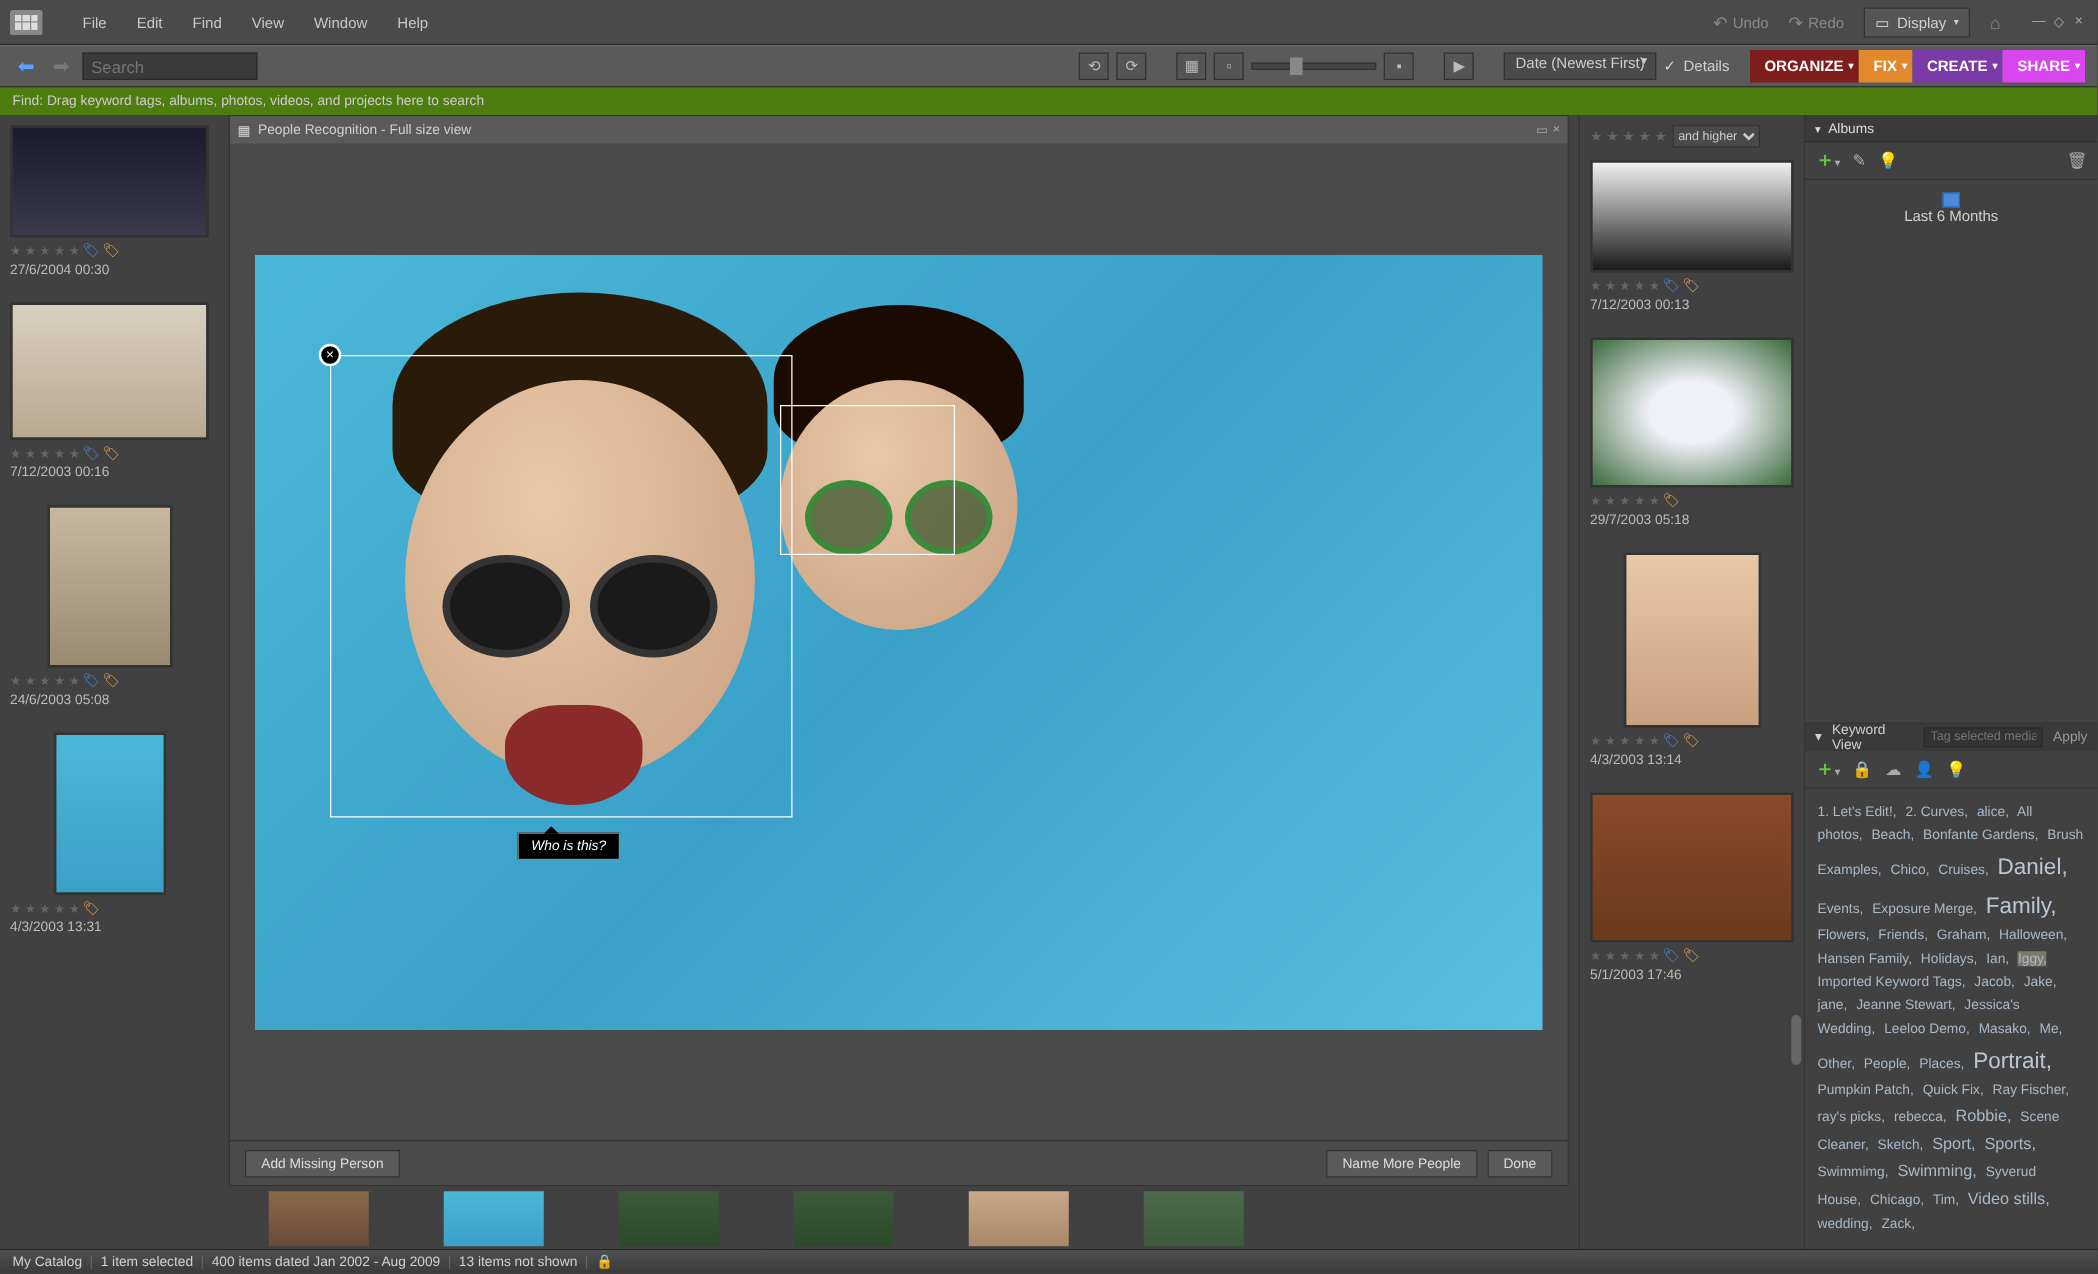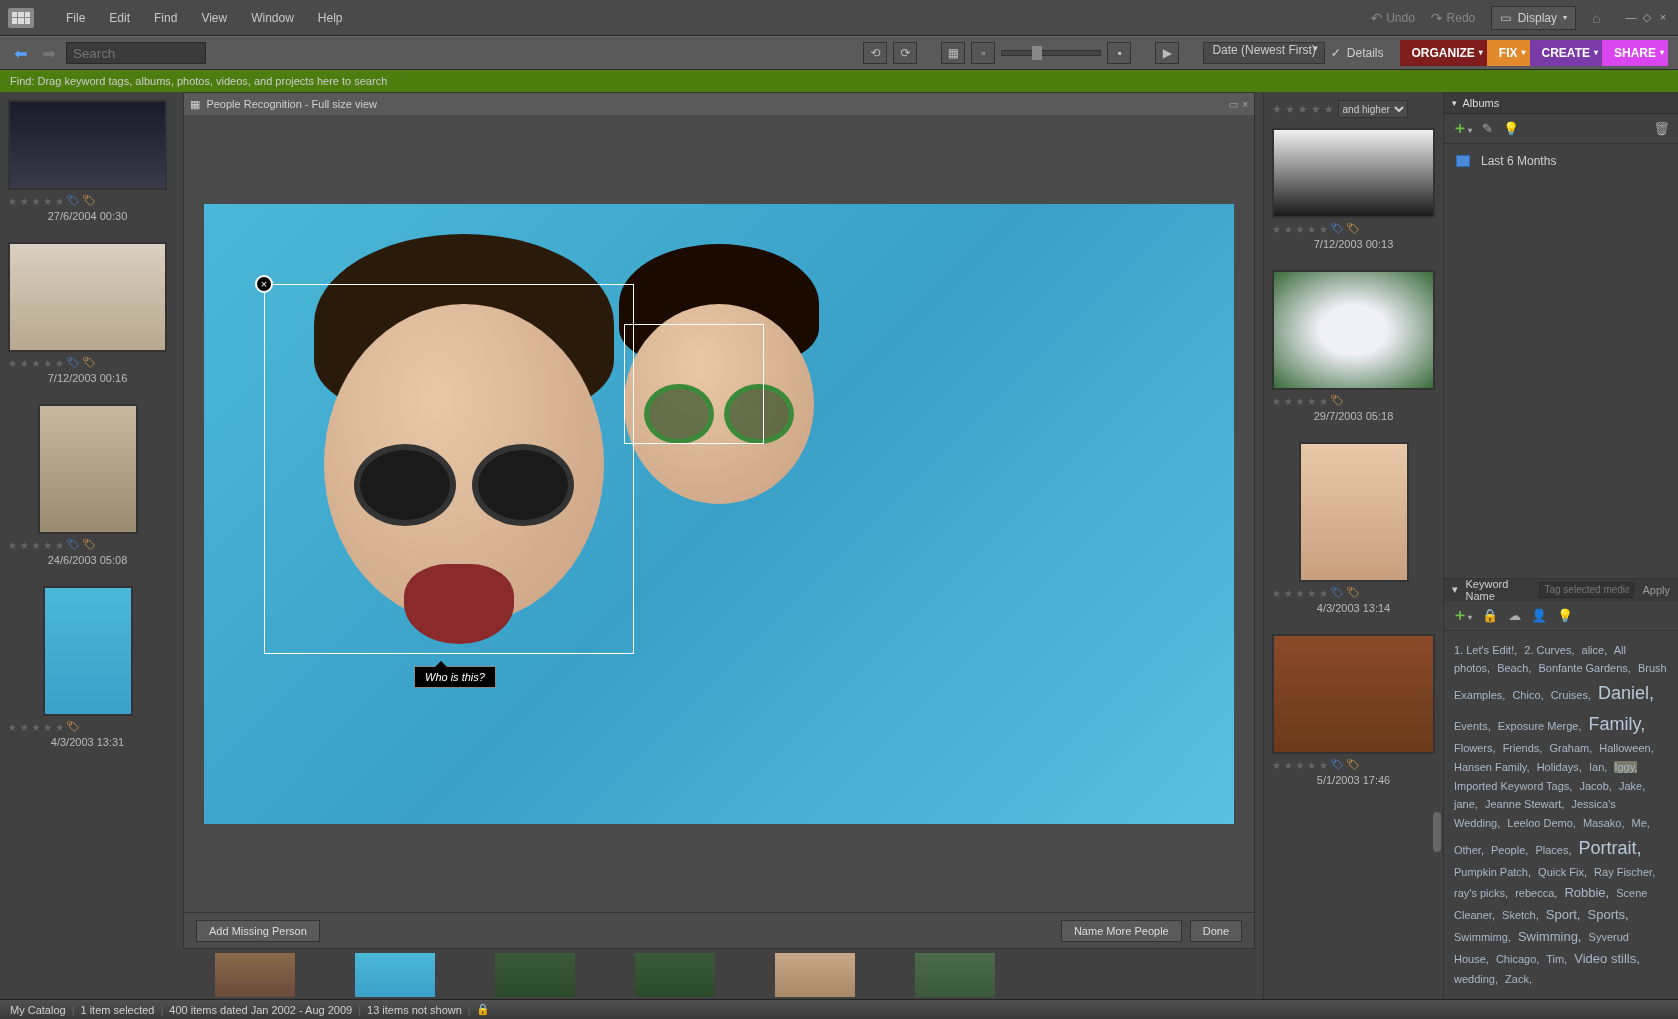--- a/index.html
+++ b/index.html
@@ -51,21 +51,21 @@
 .right-panels { width: 235px; background: #414141; display: flex; flex-direction: column; border-left: 1px solid #333; }
 
 
 .thumb-block { margin-bottom: 20px; }
 .thumb-img { width: 100%; background: #222; margin-bottom: 4px; display: flex; align-items: center; justify-content: center; color: #666; font-size: 10px; border: 2px solid #333; overflow: hidden; }
 .thumb-stars { display: flex; gap: 2px; font-size: 10px; color: #666; align-items: center; }
 .thumb-icons { float: right; display: flex; gap: 2px; }
 .tag-icon { width: 14px; height: 14px; display: inline-block; font-size: 11px; }
 .tag-blue { color: #4a8ae8; }
 .tag-orange { color: #e8a84a; }
-.thumb-date { font-size: 11px; color: #bbb; margin-top: 2px; text-align: center; }
+.thumb-date { font-size: 11px; color: #bbb; margin-top: 2px; }
 
 
 .rating-filter { display: flex; align-items: center; gap: 4px; margin-bottom: 10px; font-size: 11px; }
 .rating-filter select { background: #4a4a4a; border: 1px solid #333; color: #ccc; font-size: 10px; height: 18px; }
 
 
 .viewer-frame { flex: 1; margin: 0 8px; background: #4a4a4a; border: 1px solid #333; display: flex; flex-direction: column; }
 .viewer-header { height: 22px; background: #5a5a5a; display: flex; align-items: center; padding: 0 6px; gap: 6px; font-size: 11px; }
 .viewer-header-right { margin-left: auto; display: flex; gap: 4px; }
 .viewer-header-right span { cursor: pointer; font-size: 10px; color: #aaa; }
@@ -84,21 +84,21 @@
 .film-strip { height: 50px; background: #414141; display: flex; gap: 60px; padding: 4px 40px; overflow: hidden; }
 .film-thumb { width: 80px; height: 44px; background: #555; flex-shrink: 0; }
 
 
 .panel-header { height: 22px; background: #3a3a3a; display: flex; align-items: center; padding: 0 8px; font-size: 11px; color: #ddd; border-bottom: 1px solid #2a2a2a; }
 .panel-header .tri { margin-right: 6px; font-size: 9px; }
 .panel-toolbar { height: 30px; background: #414141; display: flex; align-items: center; padding: 0 8px; gap: 10px; border-bottom: 1px solid #333; }
 .plus-btn { color: #6ac040; font-size: 16px; font-weight: bold; cursor: pointer; }
 .tb-icon { font-size: 13px; color: #aaa; cursor: pointer; }
 .panel-body { padding: 8px; flex: 1; overflow-y: auto; }
-.album-item { display: flex; align-items: center; gap: 11px; padding: 2px 4px; cursor: pointer; }
+.album-item { display: flex; align-items: center; gap: 0; padding: 2px 4px; cursor: pointer; flex-direction: column; }
 .album-icon { width: 14px; height: 12px; background: #4a8ad8; border: 1px solid #2a6ab8; }
 
 .tags-panel { border-top: 1px solid #333; display: flex; flex-direction: column; }
 .tags-header { display: flex; align-items: center; padding: 0 8px; height: 22px; background: #3a3a3a; gap: 8px; font-size: 11px; }
 .tags-input { background: #333; border: 1px solid #2a2a2a; color: #888; height: 16px; font-size: 10px; padding: 0 4px; width: 95px; }
 .apply-btn { color: #999; font-size: 11px; cursor: pointer; margin-left: auto; }
 .tag-cloud { padding: 10px; line-height: 1.7; font-size: 11px; color: #a8b8c8; }
 .tag-cloud span { margin-right: 4px; cursor: pointer; }
 .tag-cloud .lg { font-size: 18px; color: #b8c8d8; }
 .tag-cloud .md { font-size: 13px; }
@@ -354,21 +354,21 @@
     <div class="panel-body" style="height:320px">
       <div class="album-item">
         <span class="album-icon"></span>
         <span>Last 6 Months</span>
       </div>
     </div>
 
     <div class="tags-panel">
       <div class="tags-header">
         <span class="tri">▾</span>
-        <span>Keyword Name</span>
+        <span>Keyword View</span>
         <input class="tags-input" placeholder="Tag selected media" style="">
         <span class="apply-btn">Apply</span>
       </div>
       <div class="panel-toolbar">
         <span class="plus-btn">＋<span style="font-size:8px;color:#aaa">▾</span></span>
         <span class="tb-icon">🔒</span>
         <span class="tb-icon">☁</span>
         <span class="tb-icon">👤</span>
         <span class="tb-icon" style="color:#e8c040">💡</span>
       </div>

